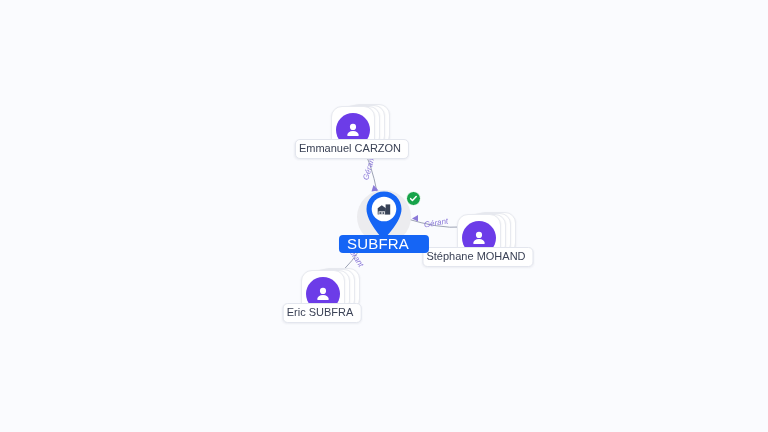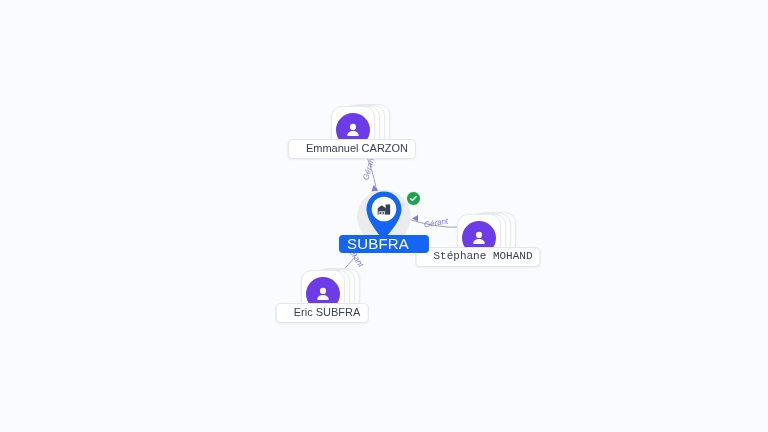--- a/index.html
+++ b/index.html
@@ -66,21 +66,21 @@
     justify-content: center;
   }
   .avatar-circle svg { display: block; }
 
   .node-label {
     position: absolute;
     transform: translateX(-50%);
     background: #ffffff;
     border: 1px solid #e3e6ee;
     border-radius: 5px;
-    padding: 2px 7px 3px 17px;
+    padding: 2px 7px 3px 3px;
     font-size: 11px;
     line-height: 13px;
     color: #3b4256;
     white-space: nowrap;
     box-shadow: 0 1px 2px rgba(40,50,80,0.07);
   }
 
   
   #company-node {
     position: absolute;
@@ -191,21 +191,21 @@
       <div class="stack-card c1"></div>
       <div class="stack-card c0">
         <div class="avatar-circle">
           <svg width="20" height="20" viewBox="0 0 24 24" fill="#ffffff">
             <circle cx="12" cy="8.3" r="3.7"></circle>
             <path d="M12 13.3c-4.2 0-6.6 2.3-6.9 4.6-.1.7.5 1.2 1.2 1.2h11.4c.7 0 1.3-.5 1.2-1.2-.3-2.3-2.7-4.6-6.9-4.6z"></path>
           </svg>
         </div>
       </div>
     </div>
-    <div class="node-label" style="left:0px; top:14px;font-family:Liberation Mono, monospace;">Stéphane MOHAND</div>
+    <div class="node-label" style="left:0px; top:14px;">Stéphane MOHAND</div>
   </div>
 
   <div class="person-node" style="left:322px; top:289px;">
     <div class="stack-wrap">
       <div class="stack-card c3"></div>
       <div class="stack-card c2"></div>
       <div class="stack-card c1"></div>
       <div class="stack-card c0">
         <div class="avatar-circle">
           <svg width="20" height="20" viewBox="0 0 24 24" fill="#ffffff">

